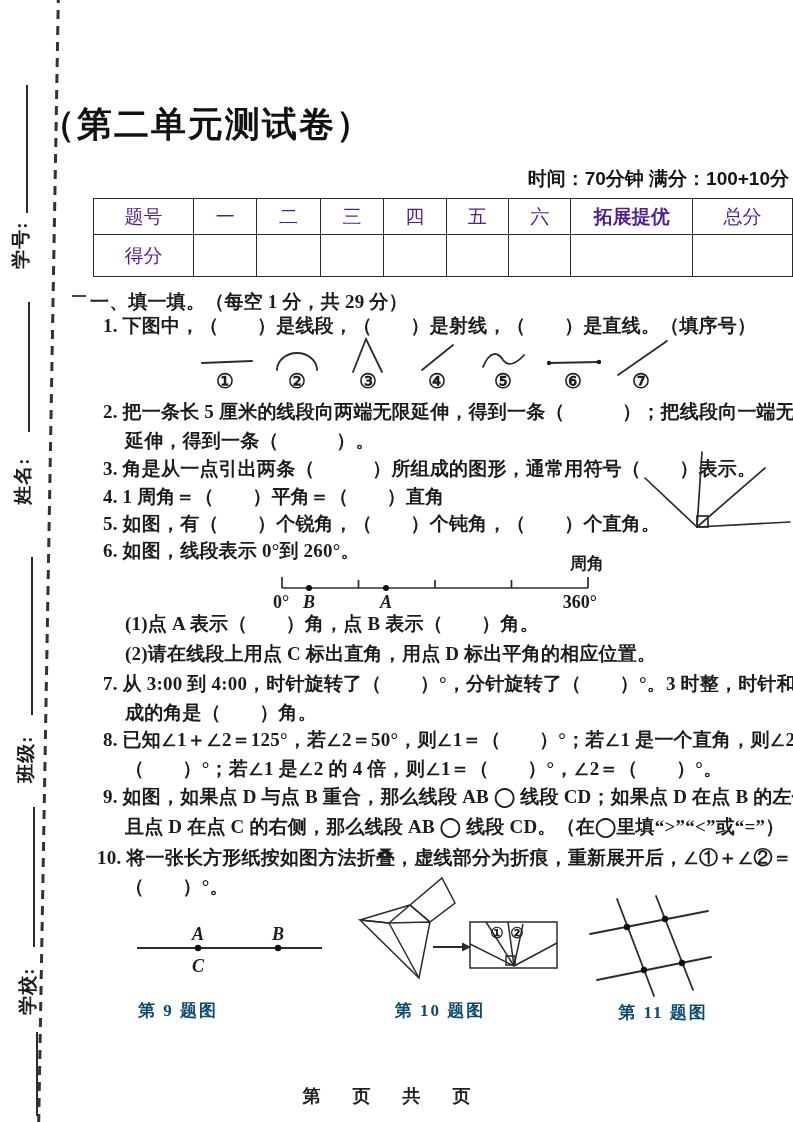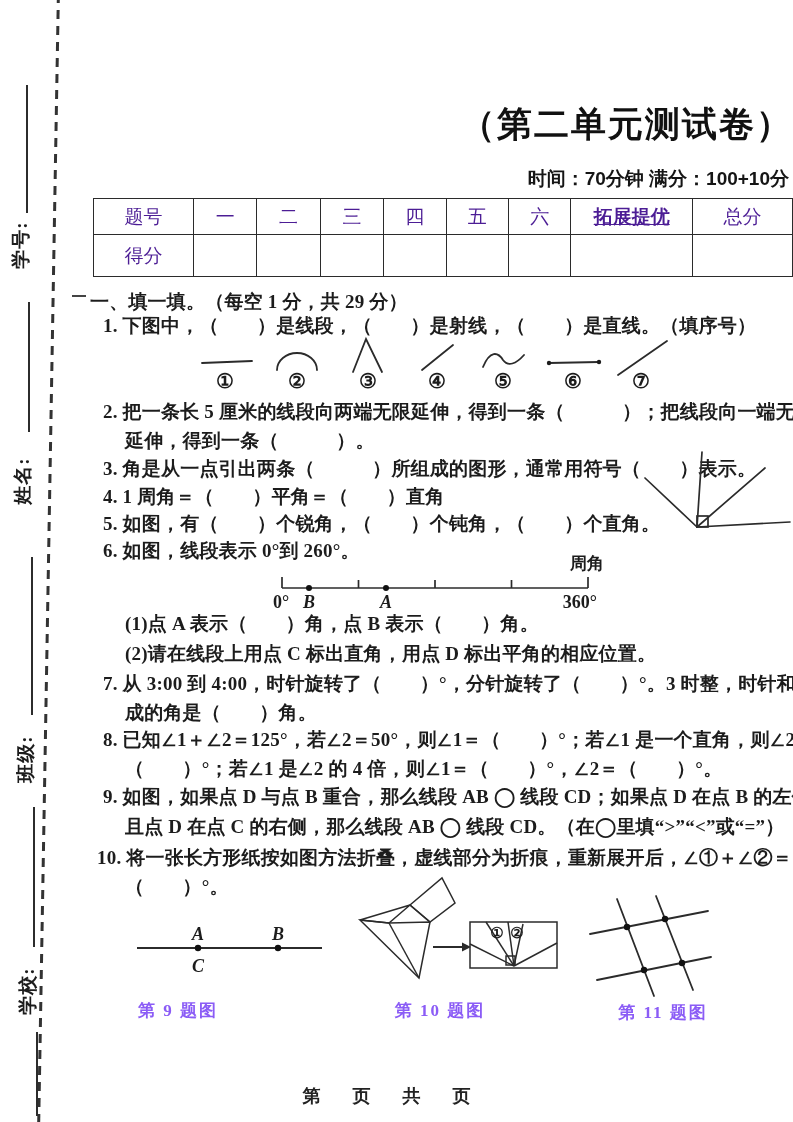--- a/index.html
+++ b/index.html
@@ -20,48 +20,48 @@
     transform:rotate(-90deg);
   }
   .m-line{position:absolute;width:2px;background:#2c2c2c;}
   .fold-mark{position:absolute;left:72px;top:295px;width:14px;height:2px;background:#444;}
   
   .title{
     position:absolute;left:40px;right:0;top:26px;text-align:center;
     font:bold 41px "Liberation Sans","DejaVu Sans",sans-serif;letter-spacing:1px;color:#111;
   }
   .subtitle{
-    position:absolute;left:40px;right:0;top:101px;text-align:right;
+    position:absolute;left:40px;right:0;top:101px;text-align:left;
     font:bold 35px "Liberation Sans","DejaVu Sans",sans-serif;letter-spacing:2px;color:#111;
   }
   .meta{
     position:absolute;right:4px;top:166px;
     font:bold 19px "Liberation Sans","DejaVu Sans",sans-serif;color:#151515;
   }
   
   .score-table{
     position:absolute;left:93px;top:198px;border-collapse:collapse;table-layout:fixed;
   }
   .score-table td{
     border:1.6px solid #2b2b2b;text-align:center;vertical-align:middle;
     font:19px "Liberation Serif",serif;color:#4c1d95;padding:0;
   }
-  .score-table .b{font-weight:bold;text-decoration:underline;}
+  .score-table .b{font-weight:bold;}
   
   .line{
     position:absolute;white-space:nowrap;
     font:bold 19px "Liberation Serif",serif;color:#1c1c1c;letter-spacing:0.2px;
   }
   .mark{
     position:absolute;width:30px;text-align:center;
     font:bold 20px "Liberation Serif",serif;color:#1c1c1c;
   }
   .caption{
     position:absolute;text-align:center;
-    font:bold 17px "Liberation Serif",serif;color:#8b5cf6;letter-spacing:2px;
+    font:bold 17px "Liberation Serif",serif;color:#0c4a6e;letter-spacing:2px;
   }
   .footer{
     position:absolute;left:280px;width:220px;top:1084px;text-align:center;
     font:bold 18px "Liberation Serif",serif;letter-spacing:7px;color:#222;
   }
   svg{position:absolute;overflow:visible;}
   svg text{font-family:"Liberation Serif",serif;fill:#1c1c1c;}
 </style>
 </head>
 <body>

